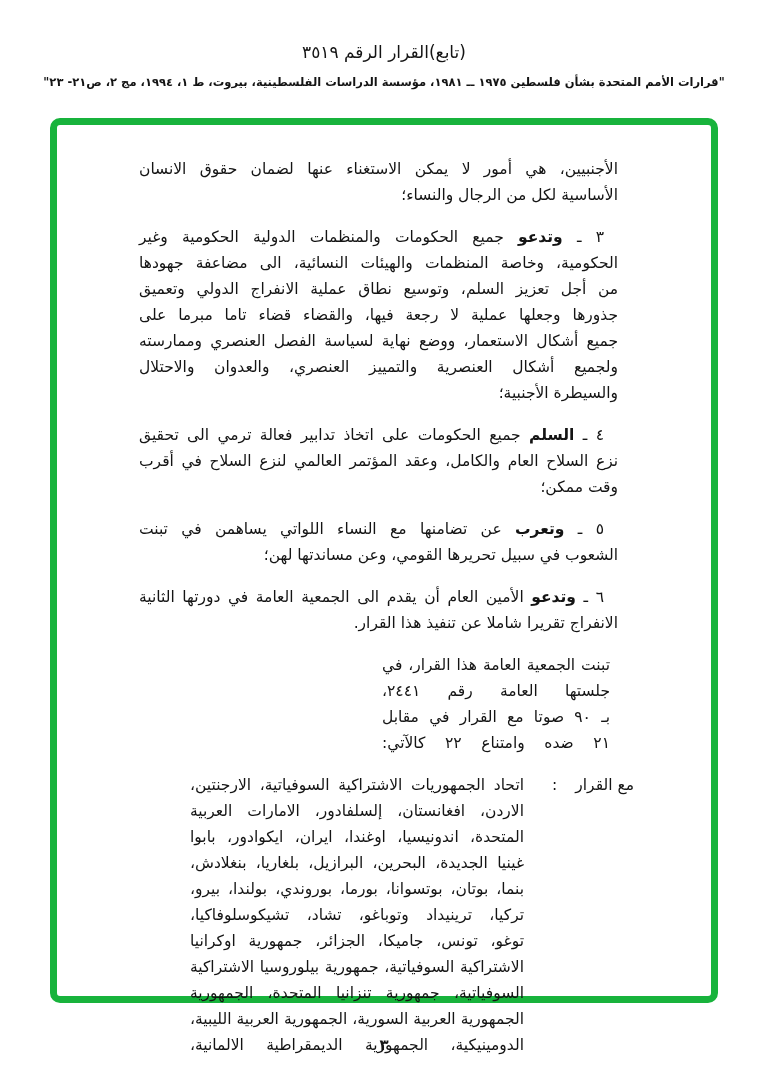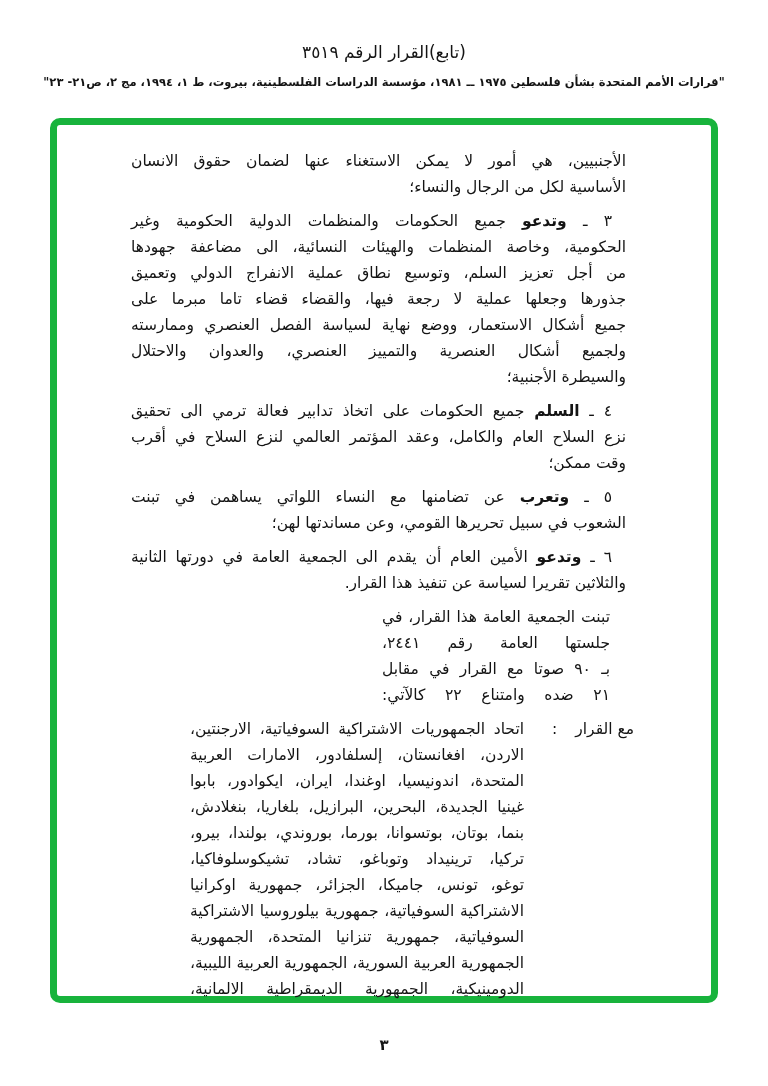--- a/index.html
+++ b/index.html
@@ -18,21 +18,21 @@
   }
   .frame{
     position:absolute;left:50px;top:118px;width:654px;height:871px;
     border:7px solid var(--green);border-radius:10px;background:#fff;
   }
   .textarea{
     position:absolute;left:50px;top:118px;width:668px;height:885px;
     box-sizing:border-box;padding:22px 84px 0 73px;
     direction:rtl;font-size:15.5px;line-height:26px;
   }
-  .block{margin:8px;}
+  .block{margin:16px;}
   .line{text-align:right;white-space:nowrap;}
   .line.just{white-space:normal;text-align:justify;text-align-last:justify;text-justify:inter-word;}
   .line.indent{padding-right:14px;}
   .bold{font-weight:bold;}
   .adoption{width:228px;margin-right:24px;}
   .vote-row{display:flex;align-items:flex-start;}
   .vote-label{width:82px;display:flex;justify-content:space-between;flex:none;}
   .vote-content{width:334px;margin-right:28px;flex:none;}
   .pagenum{
     position:absolute;top:1036px;left:0;right:0;text-align:center;
@@ -64,21 +64,21 @@
       <div class="line just indent"><span>٤ ـ </span><span class="bold">السلم</span><span> جميع الحكومات على اتخاذ تدابير فعالة ترمي الى تحقيق</span></div>
       <div class="line just"><span>نزع السلاح العام والكامل، وعقد المؤتمر العالمي لنزع السلاح في أقرب</span></div>
       <div class="line"><span>وقت ممكن؛</span></div>
     </div>
     <div class="block">
       <div class="line just indent"><span>٥ ـ </span><span class="bold">وتعرب</span><span> عن تضامنها مع النساء اللواتي يساهمن في تبنت</span></div>
       <div class="line"><span>الشعوب في سبيل تحريرها القومي، وعن مساندتها لهن؛</span></div>
     </div>
     <div class="block">
       <div class="line just indent"><span>٦ ـ </span><span class="bold">وتدعو</span><span> الأمين العام أن يقدم الى الجمعية العامة في دورتها الثانية</span></div>
-      <div class="line"><span>والثلاثين تقريرا لسياسة عن تنفيذ هذا القرار.</span></div>
+      <div class="line"><span>الانفراج تقريرا شاملا عن تنفيذ هذا القرار.</span></div>
     </div>
     <div class="block adoption">
       <div class="line just"><span>تبنت الجمعية العامة هذا القرار، في</span></div>
       <div class="line just"><span>جلستها العامة رقم ٢٤٤١،</span></div>
       <div class="line just"><span>بـ ٩٠ صوتا مع القرار في مقابل</span></div>
       <div class="line just"><span>٢١ ضده وامتناع ٢٢ كالآتي:</span></div>
     </div>
     <div class="vote-row">
       <div class="vote-label">
         <span>مع القرار</span>

